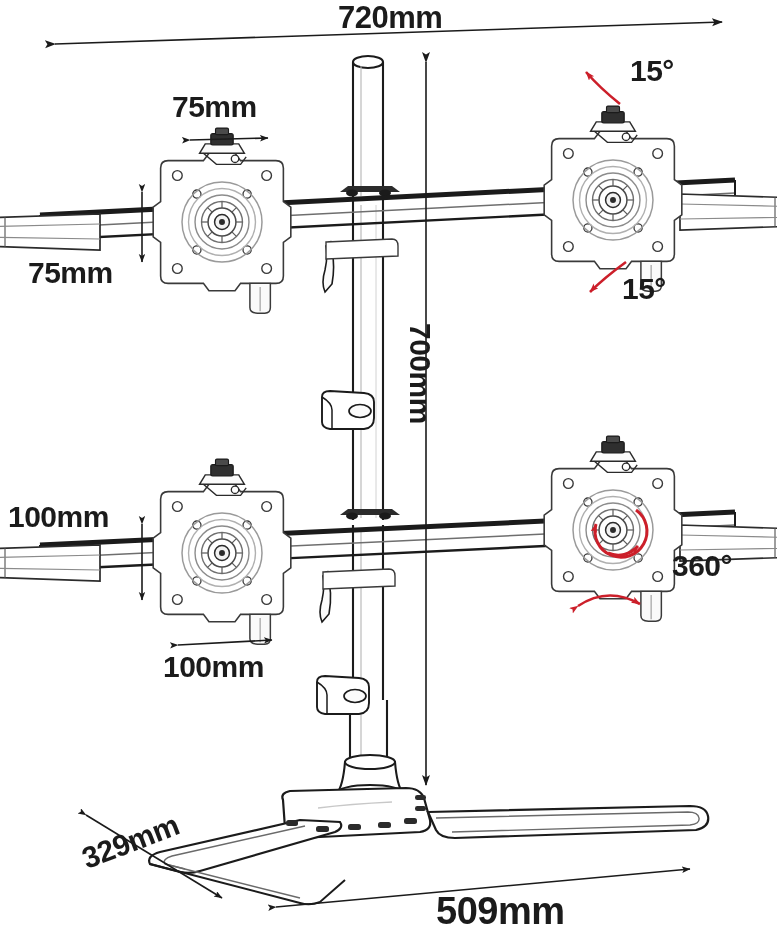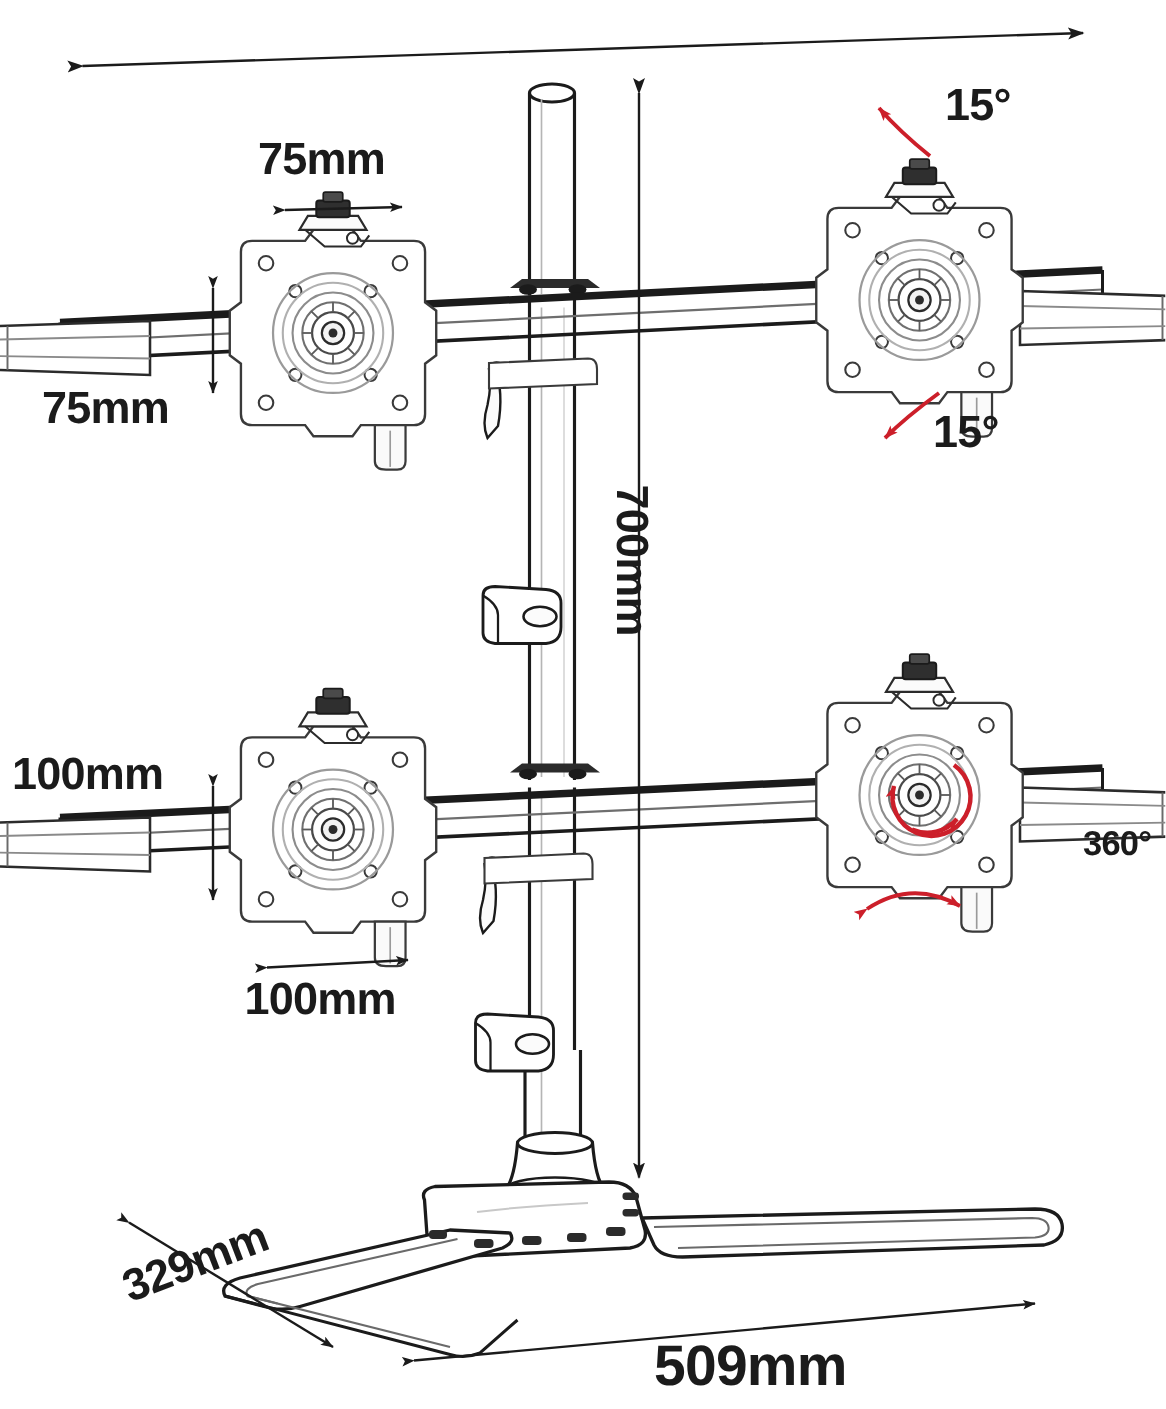--- a/index.html
+++ b/index.html
@@ -29,21 +29,21 @@
   }
   .t-720{ left:338px; top:2px;  font-size:31px; }
   .t-75a{ left:172px; top:92px; font-size:30px; }
   .t-75b{ left:28px;  top:258px; font-size:30px; }
   .t-100a{left:8px;   top:502px; font-size:30px; }
   .t-100b{left:163px; top:652px; font-size:30px; }
   .t-700{ left:435px; top:323px; font-size:30px;
           transform:rotate(90deg); transform-origin:left top; }
   .t-15a{ left:630px; top:56px;  font-size:30px; }
   .t-15b{ left:622px; top:274px; font-size:30px; }
-  .t-360{ left:722px; top:551px; font-size:23px; }
+  .t-360{ left:672px; top:551px; font-size:30px; }
   .t-329{ left:78px;  top:846px; font-size:30px;
           transform:rotate(-21deg); transform-origin:left top;}
   .t-509{ left:436px; top:892px; font-size:38px; }
 </style>
 </head>
 <body>
 
 <div id="stage">
 
   <svg width="777" height="939" viewBox="0 0 777 939" xmlns="http://www.w3.org/2000/svg">
@@ -289,20 +289,21 @@
     </g>
     <g>
       <path d="M636,510 A26,26 0 1 1 596,524" fill="none" stroke="#cc1f2a" stroke-width="3" marker-end="url(#ahr)"></path>
       <path d="M608,553 A26,26 0 0 0 638,546" fill="none" stroke="#cc1f2a" stroke-width="3" marker-end="url(#ahr)"></path>
     </g>
     <g>
       <path d="M578,606 Q608,586 640,604" fill="none" stroke="#cc1f2a" stroke-width="2.6" marker-start="url(#ahr)" marker-end="url(#ahr)"></path>
     </g>
   </svg>
 
+  <div class="dimtext t-720">720mm</div>
 
   <div class="dimtext t-75a">75mm</div>
 
   <div class="dimtext t-75b">75mm</div>
 
   <div class="dimtext t-100a">100mm</div>
 
   <div class="dimtext t-100b">100mm</div>
 
   <div class="dimtext t-700">700mm</div>

